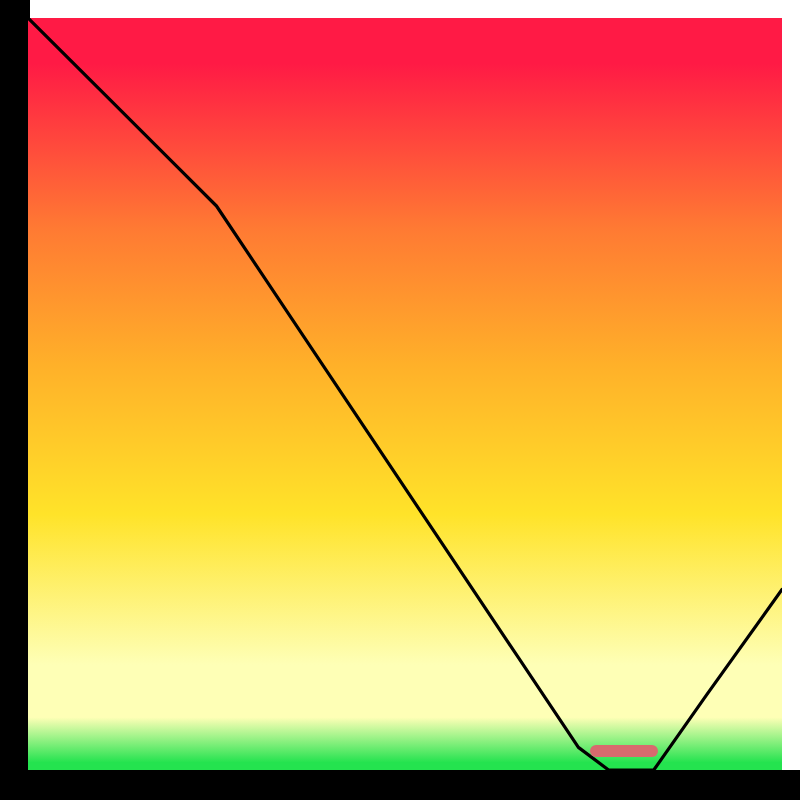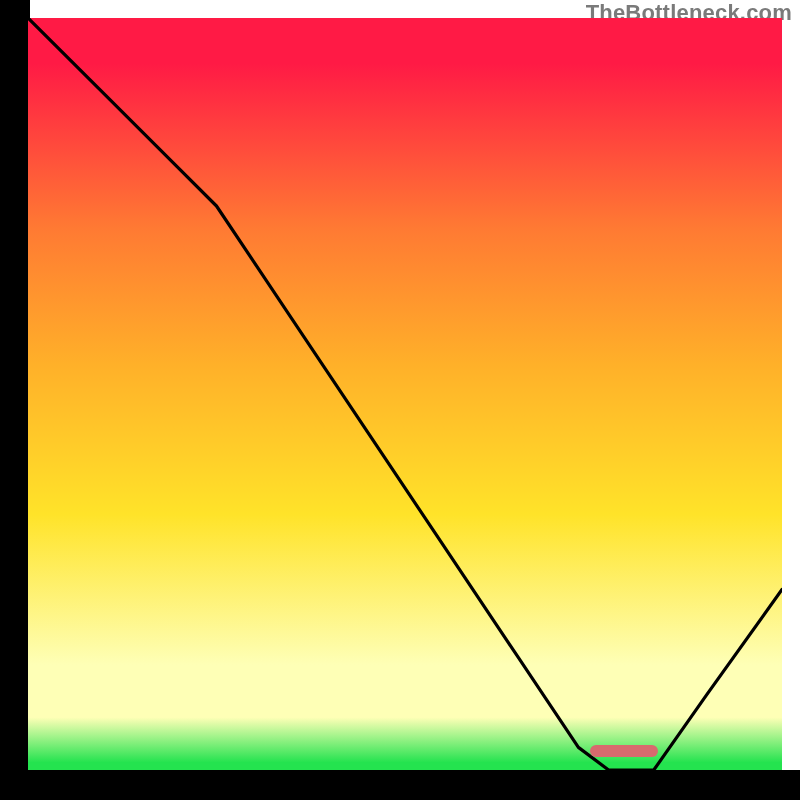--- a/index.html
+++ b/index.html
@@ -90,21 +90,20 @@
     color: #7a7a7a;
     letter-spacing: 0.2px;
     user-select: none;
   }
 </style>
 </head>
 <body>
 
 <div class="chart-frame">
 
-  <div class="watermark">TheBottleneck.com</div>
 
   <div class="axis-left"></div>
   <div class="axis-bottom"></div>
 
   <div class="plot-area">
     <div class="gradient-bg"></div>
 
     <svg class="curve" viewBox="0 0 754 752" preserveAspectRatio="none">
       <path id="curve-path" fill="none" stroke="#000" stroke-width="3.2" stroke-linejoin="round" stroke-linecap="round" d="M 0.0 0.0 L 75.4 75.2 L 150.8 150.4 L 188.5 188.0 L 263.9 300.8 L 339.3 413.6 L 414.7 526.4 L 490.1 639.2 L 550.4 729.4 L 580.6 752.0 L 625.8 752.0 L 678.6 676.8 L 754.0 571.5"></path>
     </svg>

